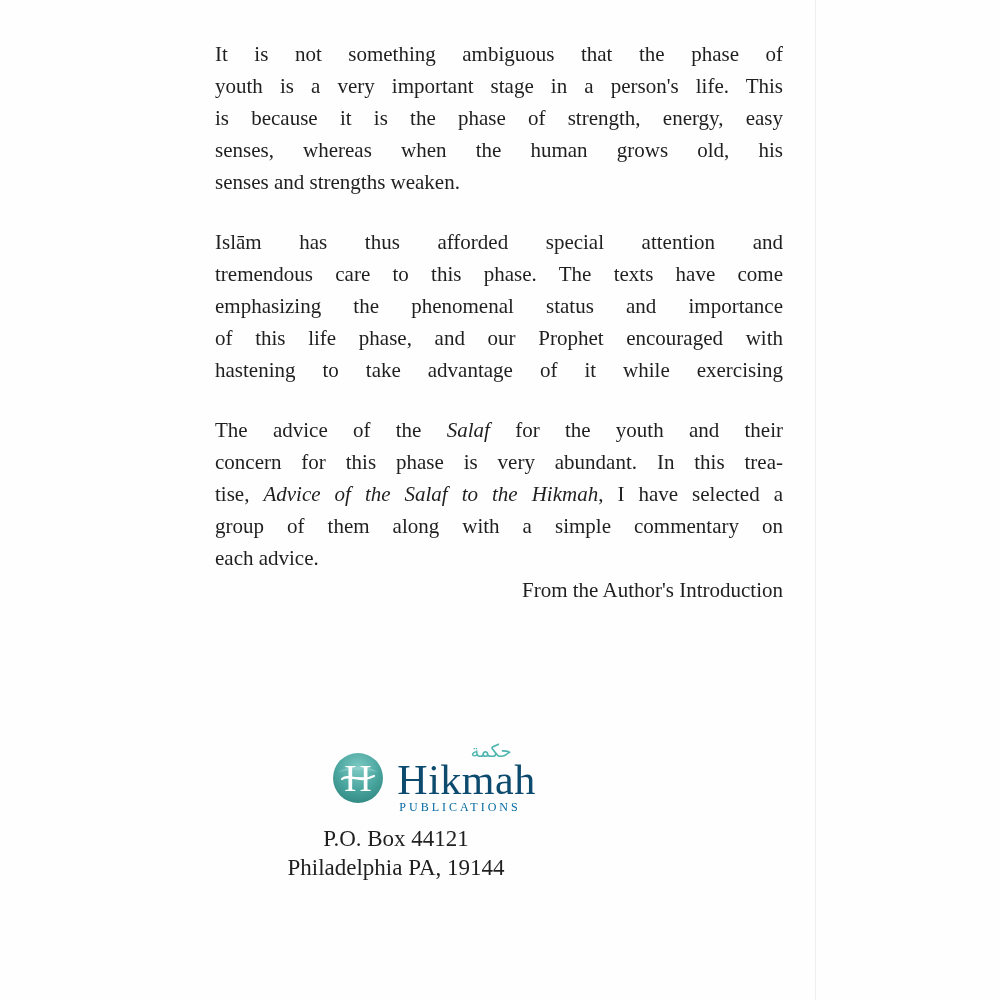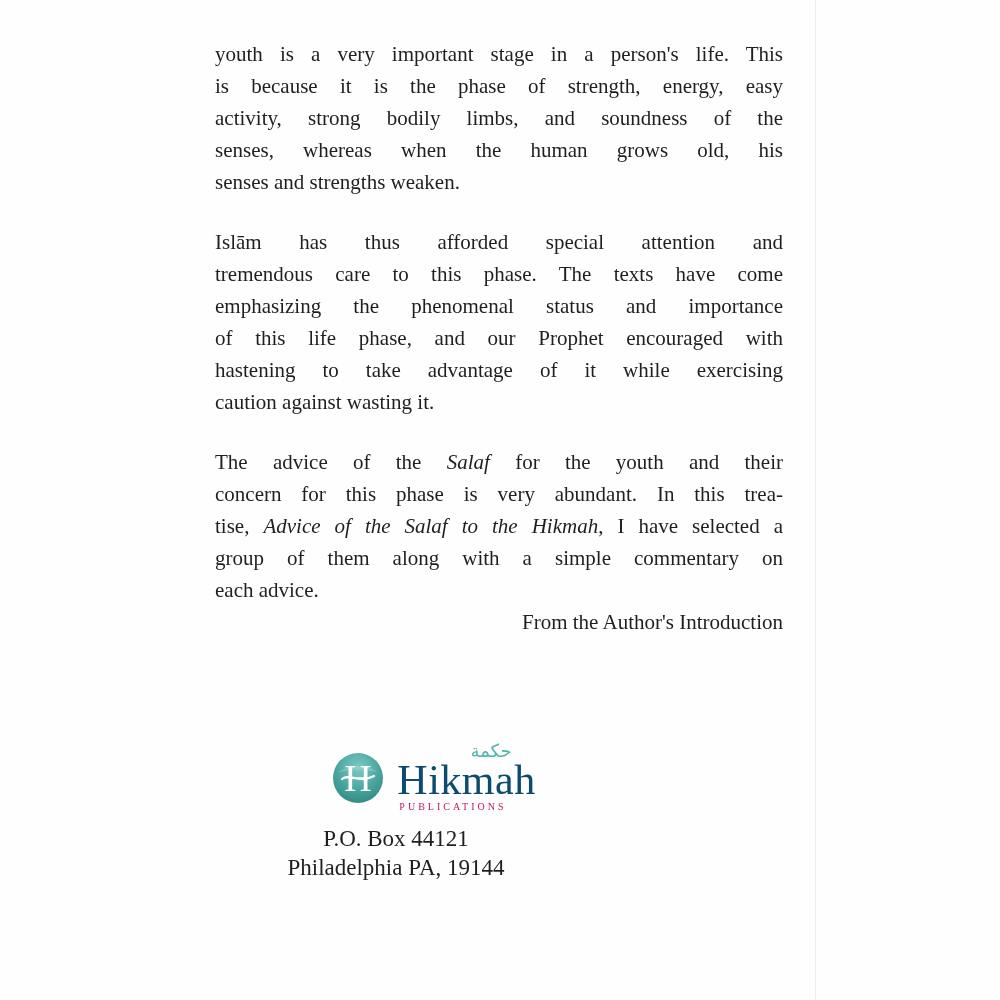--- a/index.html
+++ b/index.html
@@ -59,24 +59,24 @@
     text-align: right;
     padding-right: 24px;
   }
   .logo-name {
     font-size: 42px;
     line-height: 38px;
     color: #0c4a6e;
     letter-spacing: 0.5px;
   }
   .logo-subtitle {
-    font-size: 10px;
+    font-size: 12px;
     line-height: 16px;
     letter-spacing: 3px;
-    color: #be185d;
+    color: #0369a1;
     padding-left: 2px;
   }
   .address {
     position: absolute;
     top: 824px;
     left: 0;
     width: 792px;
     text-align: center;
     font-size: 23px;
     line-height: 29px;
@@ -95,34 +95,33 @@
 </head>
 <body>
 
 <div class="page">
 
   <div class="scan-edge"></div>
 
   <main class="text-block">
 
     <div class="para">
+      <div class="line"><span>It is not something ambiguous that the phase of</span></div>
       <div class="line"><span>youth is a very important stage in a person's life. This</span></div>
       <div class="line"><span>is because it is the phase of strength, energy, easy</span></div>
-      <div class="line"><span>activity, strong bodily limbs, and soundness of the</span></div>
       <div class="line"><span>senses, whereas when the human grows old, his</span></div>
       <div class="line last"><span>senses and strengths weaken.</span></div>
     </div>
 
     <div class="para">
       <div class="line"><span>Islām has thus afforded special attention and</span></div>
       <div class="line"><span>tremendous care to this phase. The texts have come</span></div>
       <div class="line"><span>emphasizing the phenomenal status and importance</span></div>
       <div class="line"><span>of this life phase, and our Prophet encouraged with</span></div>
       <div class="line"><span>hastening to take advantage of it while exercising</span></div>
-      <div class="line last"><span>caution against wasting it.</span></div>
     </div>
 
     <div class="para">
       <div class="line"><span>The advice of the </span><i>Salaf</i><span> for the youth and their</span></div>
       <div class="line"><span>concern for this phase is very abundant. In this trea-</span></div>
       <div class="line"><span>tise, </span><i>Advice of the Salaf to the Hikmah</i><span>, I have selected a</span></div>
       <div class="line"><span>group of them along with a simple commentary on</span></div>
       <div class="line last"><span>each advice.</span></div>
       <div class="line attribution">From the Author's Introduction</div>
     </div>

